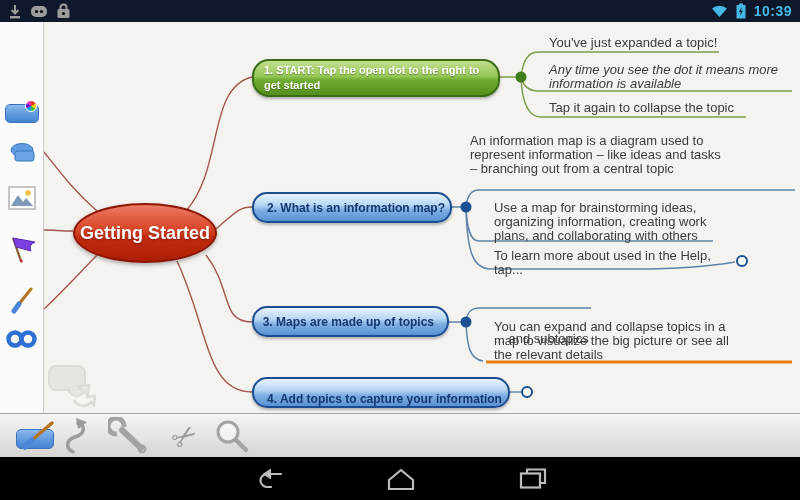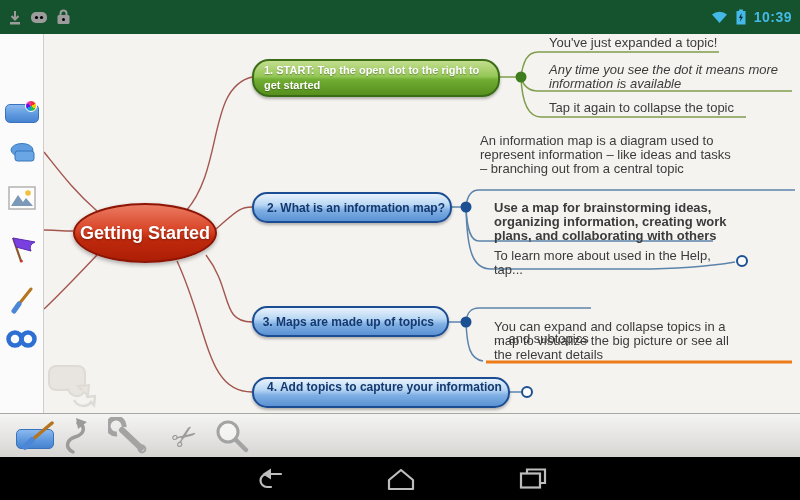--- a/index.html
+++ b/index.html
@@ -1,20 +1,20 @@
 <!DOCTYPE html>
 <html><head>
 <meta charset="utf-8">
 <style>
   * { margin:0; padding:0; box-sizing:border-box; }
   html,body { width:800px; height:500px; overflow:hidden; }
   body { font-family:"Liberation Sans", sans-serif; position:relative; background:#f5f3f0; }
 
   
-  .statusbar { position:absolute; left:0; top:0; width:800px; height:34px; background:#14532d;
+  .statusbar { position:absolute; left:0; top:0; width:800px; height:22px; background:#0f172a;
     display:flex; align-items:center; justify-content:space-between; padding:0 8px; z-index:50; }
   .sb-left, .sb-right { display:flex; align-items:center; gap:8px; }
   .sb-time { color:#44b9e8; font-size:14px; font-weight:bold; letter-spacing:.5px; }
 
   
   .sidebar { position:absolute; left:0; top:22px; width:44px; height:391px; background:#fbfbfb;
     border-right:1px solid #cfcdc9; z-index:10; }
   .side-tool { position:absolute; left:0; width:44px; height:34px; display:flex; align-items:center; justify-content:center; }
   .scroll-tri { position:absolute; left:12px; top:403px; width:0; height:0;
     border-left:9px solid transparent; border-right:9px solid transparent; border-bottom:11px solid #cdcbc7; opacity:.8; }
@@ -28,21 +28,21 @@
     background:linear-gradient(180deg,#ea7b62 0%,#d94427 45%,#c02a0d 60%,#ad1e05 100%);
     border:2px solid #8c1505; box-shadow:0 2px 4px rgba(0,0,0,.3); justify-content:center; }
   .central span { color:#fff; font-weight:bold; font-size:18px; text-shadow:0 1px 2px rgba(0,0,0,.35);text-align:right; }
 
   .topic { border-radius:15px; box-shadow:0 2px 3px rgba(0,0,0,.28); font-weight:bold; }
   .topic-green { left:252px; top:59px; width:248px; height:38px; padding:14px 10px;
     background:linear-gradient(180deg,#c3de8e 0%,#95c757 45%,#71ad33 55%,#568f1d 100%);
     border:2px solid #3a6c16; border-radius:17px; color:#fff; font-size:11px; line-height:15px;
     text-shadow:0 1px 1px rgba(0,0,0,.3); }
   .topic-blue { background:linear-gradient(180deg,#e8f2fc 0%,#b9d7f3 40%,#7fafe3 60%,#5b92d4 100%);
-    border:2px solid #1c4d92; color:#14386f; font-size:12px; white-space:nowrap; padding:12px 13px; }
+    border:2px solid #1c4d92; color:#14386f; font-size:12px; white-space:nowrap; padding:0 13px; }
   .t2 { left:252px; top:192px; width:200px; height:31px; }
   .t3 { left:252px; top:306px; width:197px; height:31px;justify-content:flex-end; }
   .t4 { left:252px; top:377px; width:258px; height:31px;align-items:flex-end; }
 
   .subtext { position:absolute; z-index:8; font-size:13px; line-height:14px; color:#3b3b3b; }
 
   .ghost { position:absolute; left:46px; top:360px; z-index:6; opacity:.9; }
 
   
   .toolbar { position:absolute; left:0; top:413px; width:800px; height:44px;
@@ -195,22 +195,22 @@
   <span>3. Maps are made up of topics</span>
 </div>
 <div class="node topic topic-blue t4">
   <span>4. Add topics to capture your information</span>
 </div>
 
 <div class="subtext" style="left:549px;top:36px;width:210px;">You've just expanded a topic!</div>
 <div class="subtext" style="left:549px;top:63px;width:246px;font-style:italic;">Any time you see the dot it means more information is available</div>
 <div class="subtext" style="left:549px;top:101px;width:240px;">Tap it again to collapse the topic</div>
 
-<div class="subtext" style="left:480px;top:134px;width:252px;">An information map is a diagram used to represent information – like ideas and tasks – branching out from a central topic</div>
-<div class="subtext" style="left:494px;top:201px;width:250px;font-weight:bold;">Use a map for brainstorming ideas, organizing information, creating work plans, and collaborating with others</div>
+<div class="subtext" style="left:470px;top:134px;width:252px;">An information map is a diagram used to represent information – like ideas and tasks – branching out from a central topic</div>
+<div class="subtext" style="left:494px;top:201px;width:250px;">Use a map for brainstorming ideas, organizing information, creating work plans, and collaborating with others</div>
 <div class="subtext" style="left:494px;top:249px;width:240px;">To learn more about used in the Help, tap...</div>
 
 <div class="subtext" style="left:494px;top:293px;width:170px;margin-top:39px;">... and subtopics</div>
 <div class="subtext" style="left:494px;top:320px;width:250px;">You can expand and collapse topics in a map to visualize the big picture or see all the relevant details</div>
 
 <div class="toolbar">
   <div class="tb-tool" style="left:6px;width:60px;">
     <span style="position:relative;display:block;width:44px;height:30px;">
       <span class="blue-chip" style="position:absolute;left:2px;top:8px;width:38px;height:20px;"></span>
       <svg width="44" height="30" style="position:absolute;left:0;top:0;">

